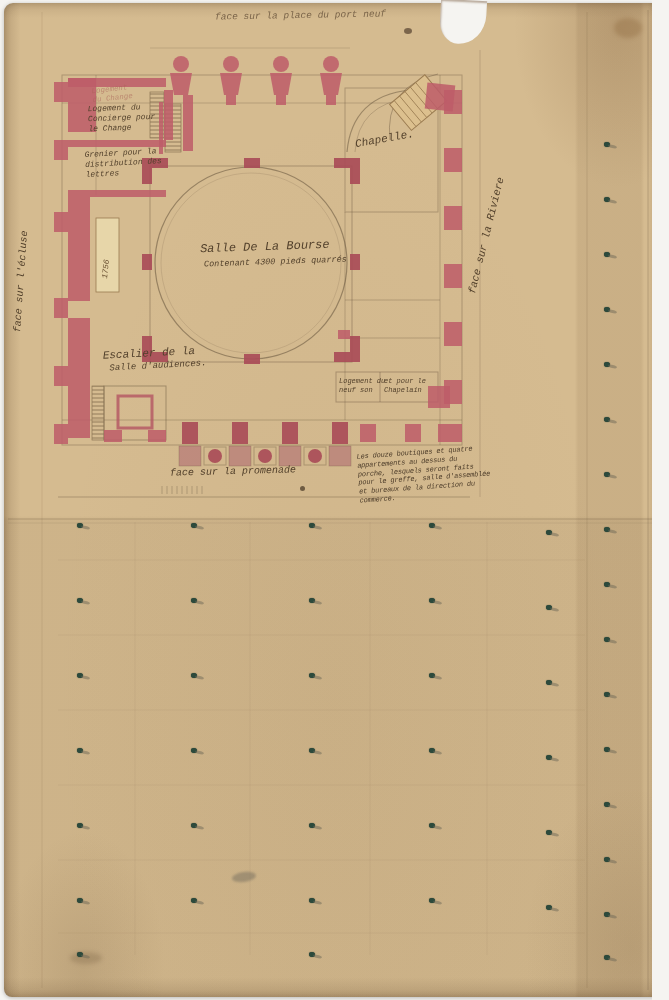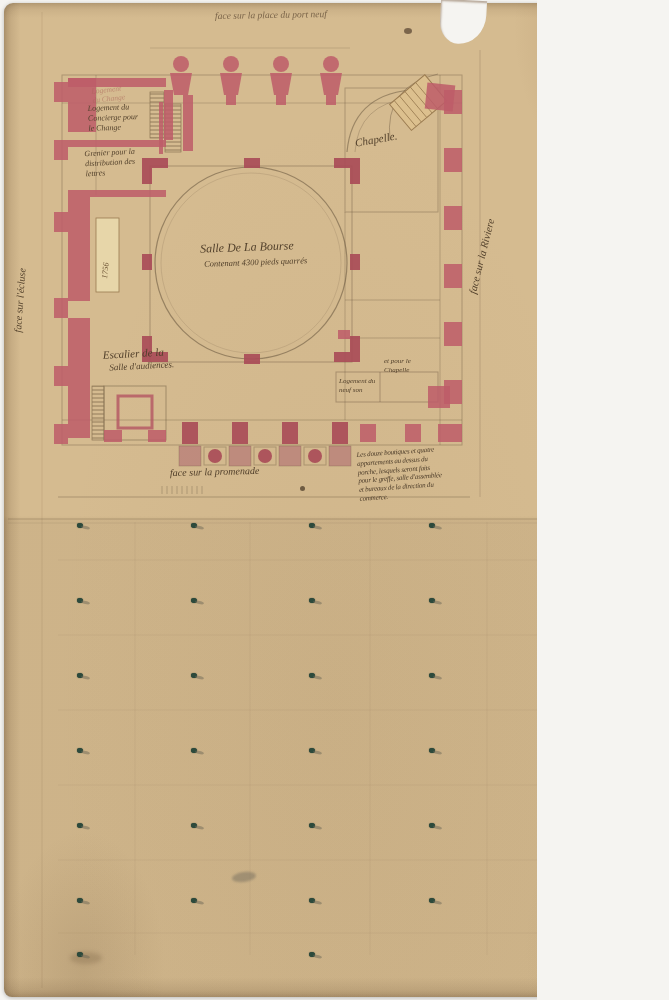--- a/index.html
+++ b/index.html
@@ -1,17 +1,17 @@
 <!DOCTYPE html>
 <html><head>
 <meta charset="utf-8">
 <style>
   html,body{margin:0;padding:0;background:#f5f4f1;}
-  .stage{position:relative;width:537px;height:1000px;overflow:hidden;background:#f5f4f1;
-         font-family:Liberation Serif, serif;}
+  .stage{position:relative;width:652px;height:1000px;overflow:hidden;background:#f5f4f1;
+         font-family:Liberation Mono, monospace;}
   .paper{position:absolute;left:4px;top:3px;width:660px;height:994px;
     background-color:#d5bb90;
     background-image:
       linear-gradient(90deg, rgba(92,66,40,.22), rgba(92,66,40,0) 2.5%),
       linear-gradient(270deg, rgba(92,66,40,.28), rgba(92,66,40,0) 2.5%),
       linear-gradient(180deg, rgba(92,66,40,.14), rgba(92,66,40,0) 1.5%),
       linear-gradient(0deg, rgba(92,66,40,.2), rgba(92,66,40,0) 2%),
       linear-gradient(90deg, rgba(0,0,0,0) 86.5%, rgba(104,74,42,.10) 87%, rgba(104,74,42,.10) 96.5%, rgba(0,0,0,0) 97%),
       linear-gradient(180deg, rgba(0,0,0,0) 51.6%, rgba(104,78,46,.07) 52%, rgba(104,78,46,.07) 100%),
       radial-gradient(ellipse at 50% 70%, rgba(150,120,80,.07), rgba(0,0,0,0) 60%),
@@ -224,23 +224,23 @@
 
   <div class="lbl" style="left:103px;top:347px;transform:rotate(-3deg);">
     <span class="ln" style="font-size:11px;">Escalier de la</span>
     <span class="ln" style="font-size:9px;margin-left:6px;">Salle d'audiences.</span>
   </div>
 
   <div class="lbl" style="left:339px;top:377px;font-size:7px;">
     <span class="ln">Logement du</span>
     <span class="ln">neuf son</span>
   </div>
-  <div class="lbl" style="left:384px;top:357px;font-size:7px;">
+  <div class="lbl" style="left:384px;top:377px;font-size:7px;">
     <span class="ln">et pour le</span>
-    <span class="ln">Chapelle</span>
+    <span class="ln">Chapelain</span>
   </div>
 
   <div class="lbl" style="left:358px;top:448px;font-size:7px;letter-spacing:-.2px;transform:rotate(-4deg);color:#4a3a28;">
     <span class="ln">Les douze boutiques et quatre</span>
     <span class="ln">appartements au dessus du</span>
     <span class="ln">porche, lesquels seront faits</span>
     <span class="ln">pour le greffe, salle d'assemblée</span>
     <span class="ln">et bureaux de la direction du</span>
     <span class="ln">commerce.</span>
   </div>

